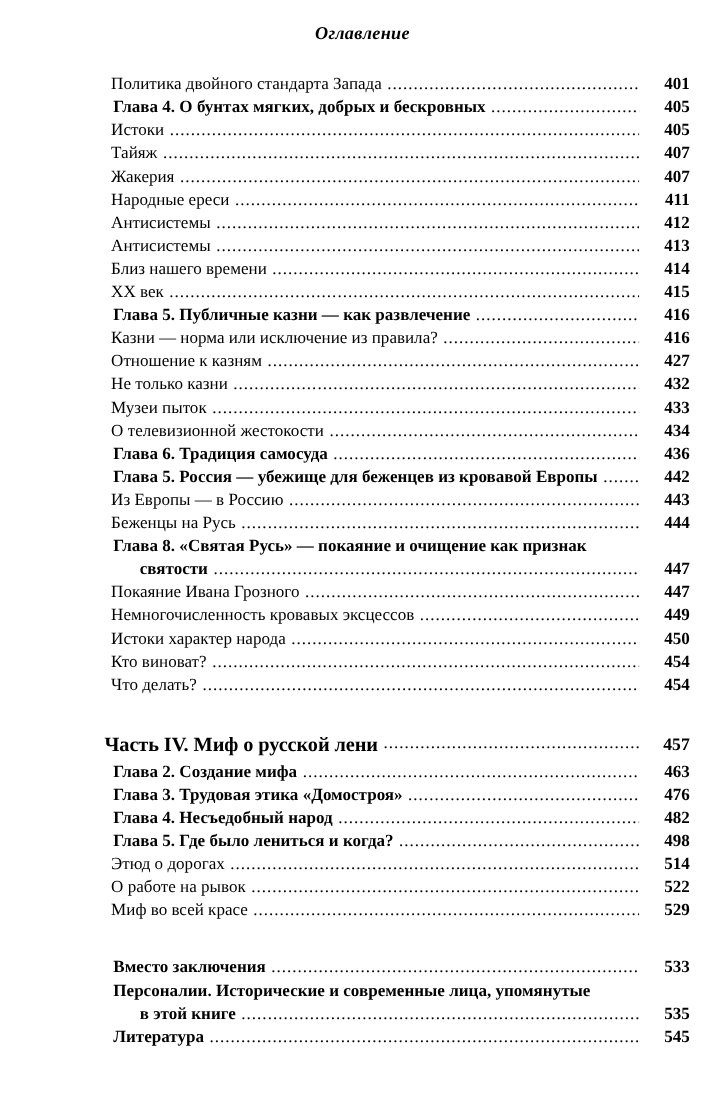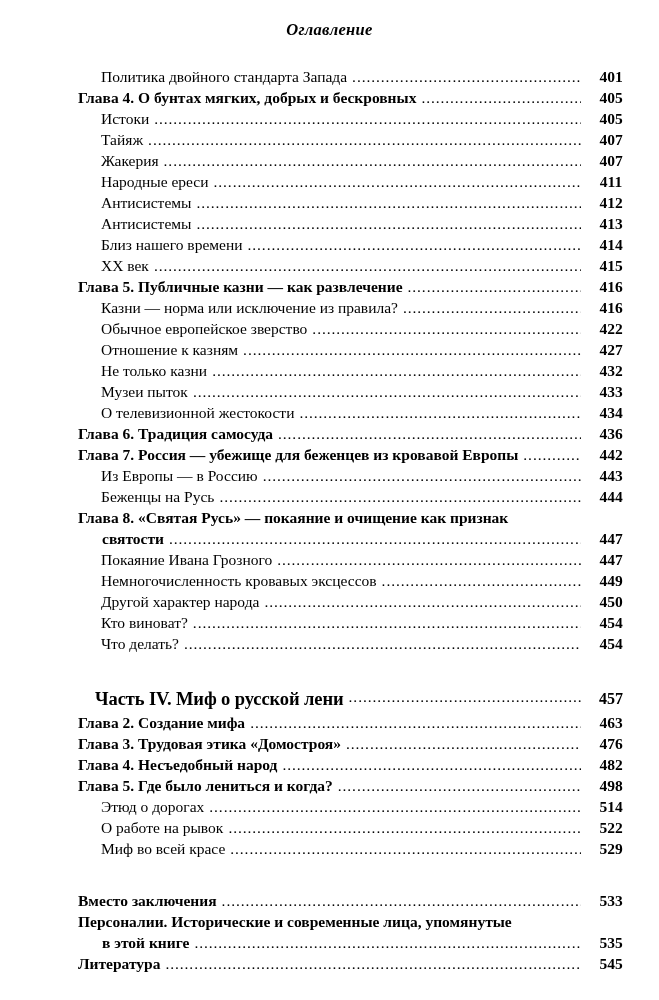--- a/index.html
+++ b/index.html
@@ -59,20 +59,21 @@
   .lvl-cont   { padding-left: 102px; }
 
   .entry .label {
     flex: 0 0 auto;
     font-size: 15.5px;
   }
   .entry.chap .label,
   .entry.cont .label {
     font-weight: 700;
     font-size: 15.5px;
+    margin-left: 25px;
   }
   .entry.sub .label {
     font-weight: 400;
     font-size: 15.5px;
   }
   .entry.part {
     height: 26px;
     line-height: 26px;
   }
   .entry.part .label {
@@ -105,21 +106,21 @@
   .entry.nodots .leader::after {
     content: "";
   }
   .entry .space-before-leader {
     flex: 0 0 auto;
     width: 5px;
   }
   .entry .page-num {
     flex: 0 0 auto;
     width: 46px;
-    text-align: center;
+    text-align: right;
     font-weight: 700;
     font-size: 15.5px;
     padding-left: 14px;
     box-sizing: border-box;
   }
   .entry.part .page-num {
     font-size: 16px;
   }
   
   .gap-part { height: 32px; }
@@ -199,26 +200,20 @@
         <span class="leader"></span>
         <span class="page-num">416</span>
       </div>
       <div class="entry sub lvl-sub">
         <span class="label">Казни — норма или исключение из правила?</span>
         <span class="space-before-leader"></span>
         <span class="leader"></span>
         <span class="page-num">416</span>
       </div>
       <div class="entry sub lvl-sub">
-        <span class="label">Обычное европейское зверство</span>
-        <span class="space-before-leader"></span>
-        <span class="leader"></span>
-        <span class="page-num">422</span>
-      </div>
-      <div class="entry sub lvl-sub">
         <span class="label">Отношение к казням</span>
         <span class="space-before-leader"></span>
         <span class="leader"></span>
         <span class="page-num">427</span>
       </div>
       <div class="entry sub lvl-sub">
         <span class="label">Не только казни</span>
         <span class="space-before-leader"></span>
         <span class="leader"></span>
         <span class="page-num">432</span>
@@ -235,21 +230,21 @@
         <span class="leader"></span>
         <span class="page-num">434</span>
       </div>
       <div class="entry chap lvl-chap">
         <span class="label">Глава 6. Традиция самосуда</span>
         <span class="space-before-leader"></span>
         <span class="leader"></span>
         <span class="page-num">436</span>
       </div>
       <div class="entry chap lvl-chap">
-        <span class="label">Глава 7. Россия — убежище для беженцев из кровавой Европы</span>
+        <span class="label">Глава 5. Россия — убежище для беженцев из кровавой Европы</span>
         <span class="space-before-leader"></span>
         <span class="leader"></span>
         <span class="page-num">442</span>
       </div>
       <div class="entry sub lvl-sub">
         <span class="label">Из Европы — в Россию</span>
         <span class="space-before-leader"></span>
         <span class="leader"></span>
         <span class="page-num">443</span>
       </div>
@@ -277,21 +272,21 @@
         <span class="leader"></span>
         <span class="page-num">447</span>
       </div>
       <div class="entry sub lvl-sub">
         <span class="label">Немногочисленность кровавых эксцессов</span>
         <span class="space-before-leader"></span>
         <span class="leader"></span>
         <span class="page-num">449</span>
       </div>
       <div class="entry sub lvl-sub">
-        <span class="label">Другой характер народа</span>
+        <span class="label">Истоки характер народа</span>
         <span class="space-before-leader"></span>
         <span class="leader"></span>
         <span class="page-num">450</span>
       </div>
       <div class="entry sub lvl-sub">
         <span class="label">Кто виноват?</span>
         <span class="space-before-leader"></span>
         <span class="leader"></span>
         <span class="page-num">454</span>
       </div>

